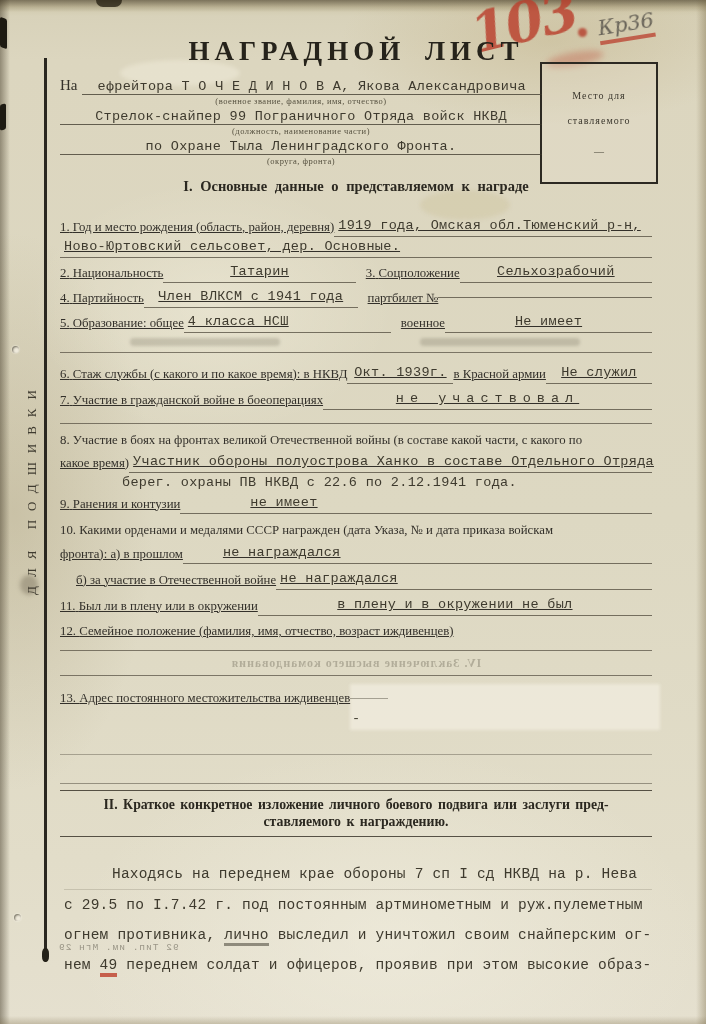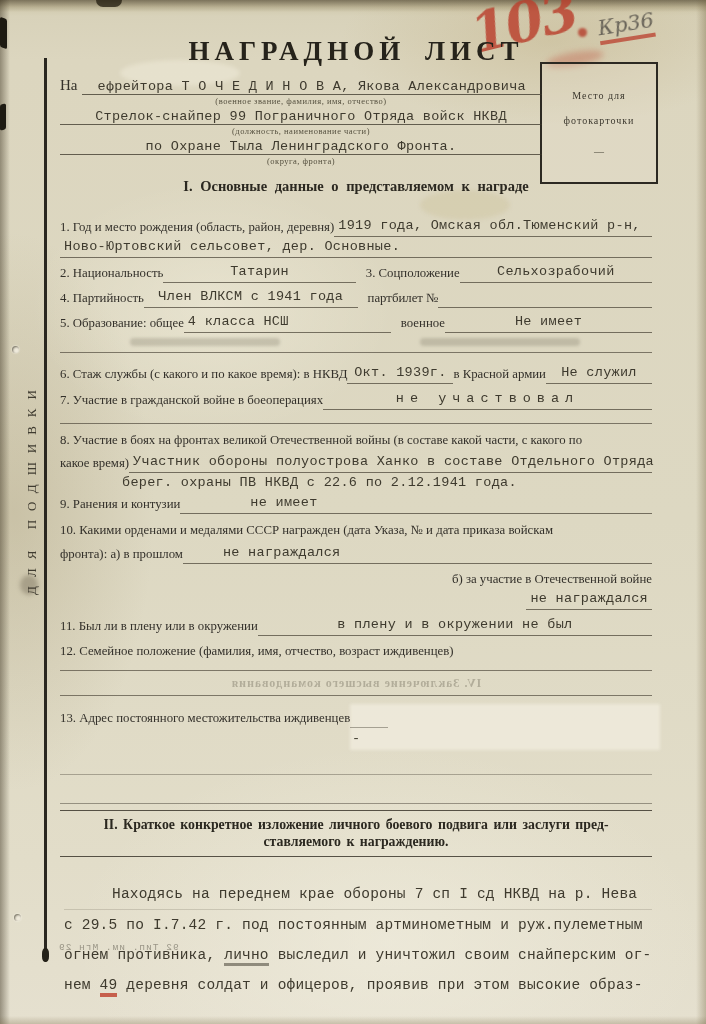--- a/index.html
+++ b/index.html
@@ -70,21 +70,21 @@
   .hdr{width:482px;}
   .fline{display:flex;align-items:flex-end;}
   .fprefix{font-size:15px;margin-right:4px;padding-bottom:1px;}
   .fval{flex:1;border-bottom:1px solid rgba(58,52,40,.75);text-align:center;padding-bottom:0px;}
   .fcap{text-align:center;font-size:8.5px;color:#55503f;letter-spacing:.5px;margin:1px 0 3px 0;}
 
   .sec1-head{text-align:center;font-size:14.5px;font-weight:bold;color:#2b2820;
     word-spacing:4px;margin:12px 0 21px 0;}
 
   .row{font-size:12.8px;line-height:20px;color:#33302a;}
-  .rflex{display:flex;align-items:flex-end;}
+  .rflex{display:flex;align-items:center;text-decoration:underline;}
   .lbl{white-space:nowrap;}
   .fill{flex:1;border-bottom:1px solid rgba(58,52,40,.65);padding:0 4px;min-width:10px;}
   .fill.center{text-align:center;}
   .gap2{margin-left:10px;}
   .sp{letter-spacing:6px;}
   .rule{border-bottom:1px solid rgba(58,52,40,.6);height:1px;}
   .blank-rule{border-bottom:1px solid rgba(58,52,40,.55);height:24px;}
 
   
   .smudge-row{position:relative;height:14px;margin:2px 0;}
@@ -129,21 +129,21 @@
 <div class="spine-blob"></div>
 <div class="spine-text">ДЛЯ ПОДШИВКИ</div>
 
 <div class="red-num">103</div>
 <div class="red-dot"></div>
 <div class="pencil-note">Кр36</div>
 <div class="red-smudge"></div>
 
 <div class="photo-box">
   <div class="pb-line">Место для</div>
-  <div class="pb-line">фотокарточки</div>
+  <div class="pb-line">ставляемого</div>
   <div class="pb-dash">—</div>
 </div>
 
 <div class="content">
 
   <div class="doc-title">НАГРАДНОЙ ЛИСТ</div>
 
   <div class="hdr">
     <div class="fline">
       <span class="fprefix">На</span>
@@ -226,21 +226,21 @@
     <span class="lbl"><span>9.</span>&nbsp;<span>Ранения и контузии</span></span>
     <span class="fill tw" style="padding-left:70px;">не имеет</span>
   </div>
 
   <div class="row" style="margin-top:6px;">
     <div><span>10.</span>&nbsp;<span>Какими орденами и медалями СССР награжден (дата Указа, № и дата приказа войскам</span></div>
     <div class="rflex" style="margin-top:3px;">
       <span class="lbl">фронта): а) в прошлом</span>
       <span class="fill tw" style="padding-left:40px;">не награждался</span>
     </div>
-    <div class="rflex" style="margin-top:5px;flex-direction:column;">
+    <div class="rflex" style="margin-top:5px;">
       <span class="lbl" style="padding-left:16px;">б) за участие в Отечественной войне</span>
       <span class="fill tw">не награждался</span>
     </div>
   </div>
 
   <div class="row rflex" style="margin-top:5px;">
     <span class="lbl"><span>11.</span>&nbsp;<span>Был ли в плену или в окружении</span></span>
     <span class="fill tw center">в плену и в окружении не был</span>
   </div>
 
@@ -266,18 +266,18 @@
 
   <div class="sec2-head" style="margin-top:6px;">
     <div>II. Краткое конкретное изложение личного боевого подвига или заслуги пред-</div>
     <div>ставляемого к награждению.</div>
   </div>
 
   <div class="para">
     <div class="pline first">Находясь на переднем крае обороны 7 сп I сд НКВД на р. Нева</div>
     <div class="pline">с 29.5 по I.7.42 г. под постоянным артминометным и руж.пулеметным</div>
     <div class="pline"><span>огнем противника, </span><span class="u-dark">лично</span><span> выследил и уничтожил своим снайперским ог-</span></div>
-    <div class="pline"><span>нем </span><span class="u-red">49</span><span> деревня солдат и офицеров, проявив при этом высокие образ-</span></div>
+    <div class="pline"><span>нем </span><span class="u-red">49</span><span> переднем солдат и офицеров, проявив при этом высокие образ-</span></div>
   </div>
 
 </div>
 
 <div class="printer-mark">92 Тип. им. Мгн 29</div>
 
 </body></html>

